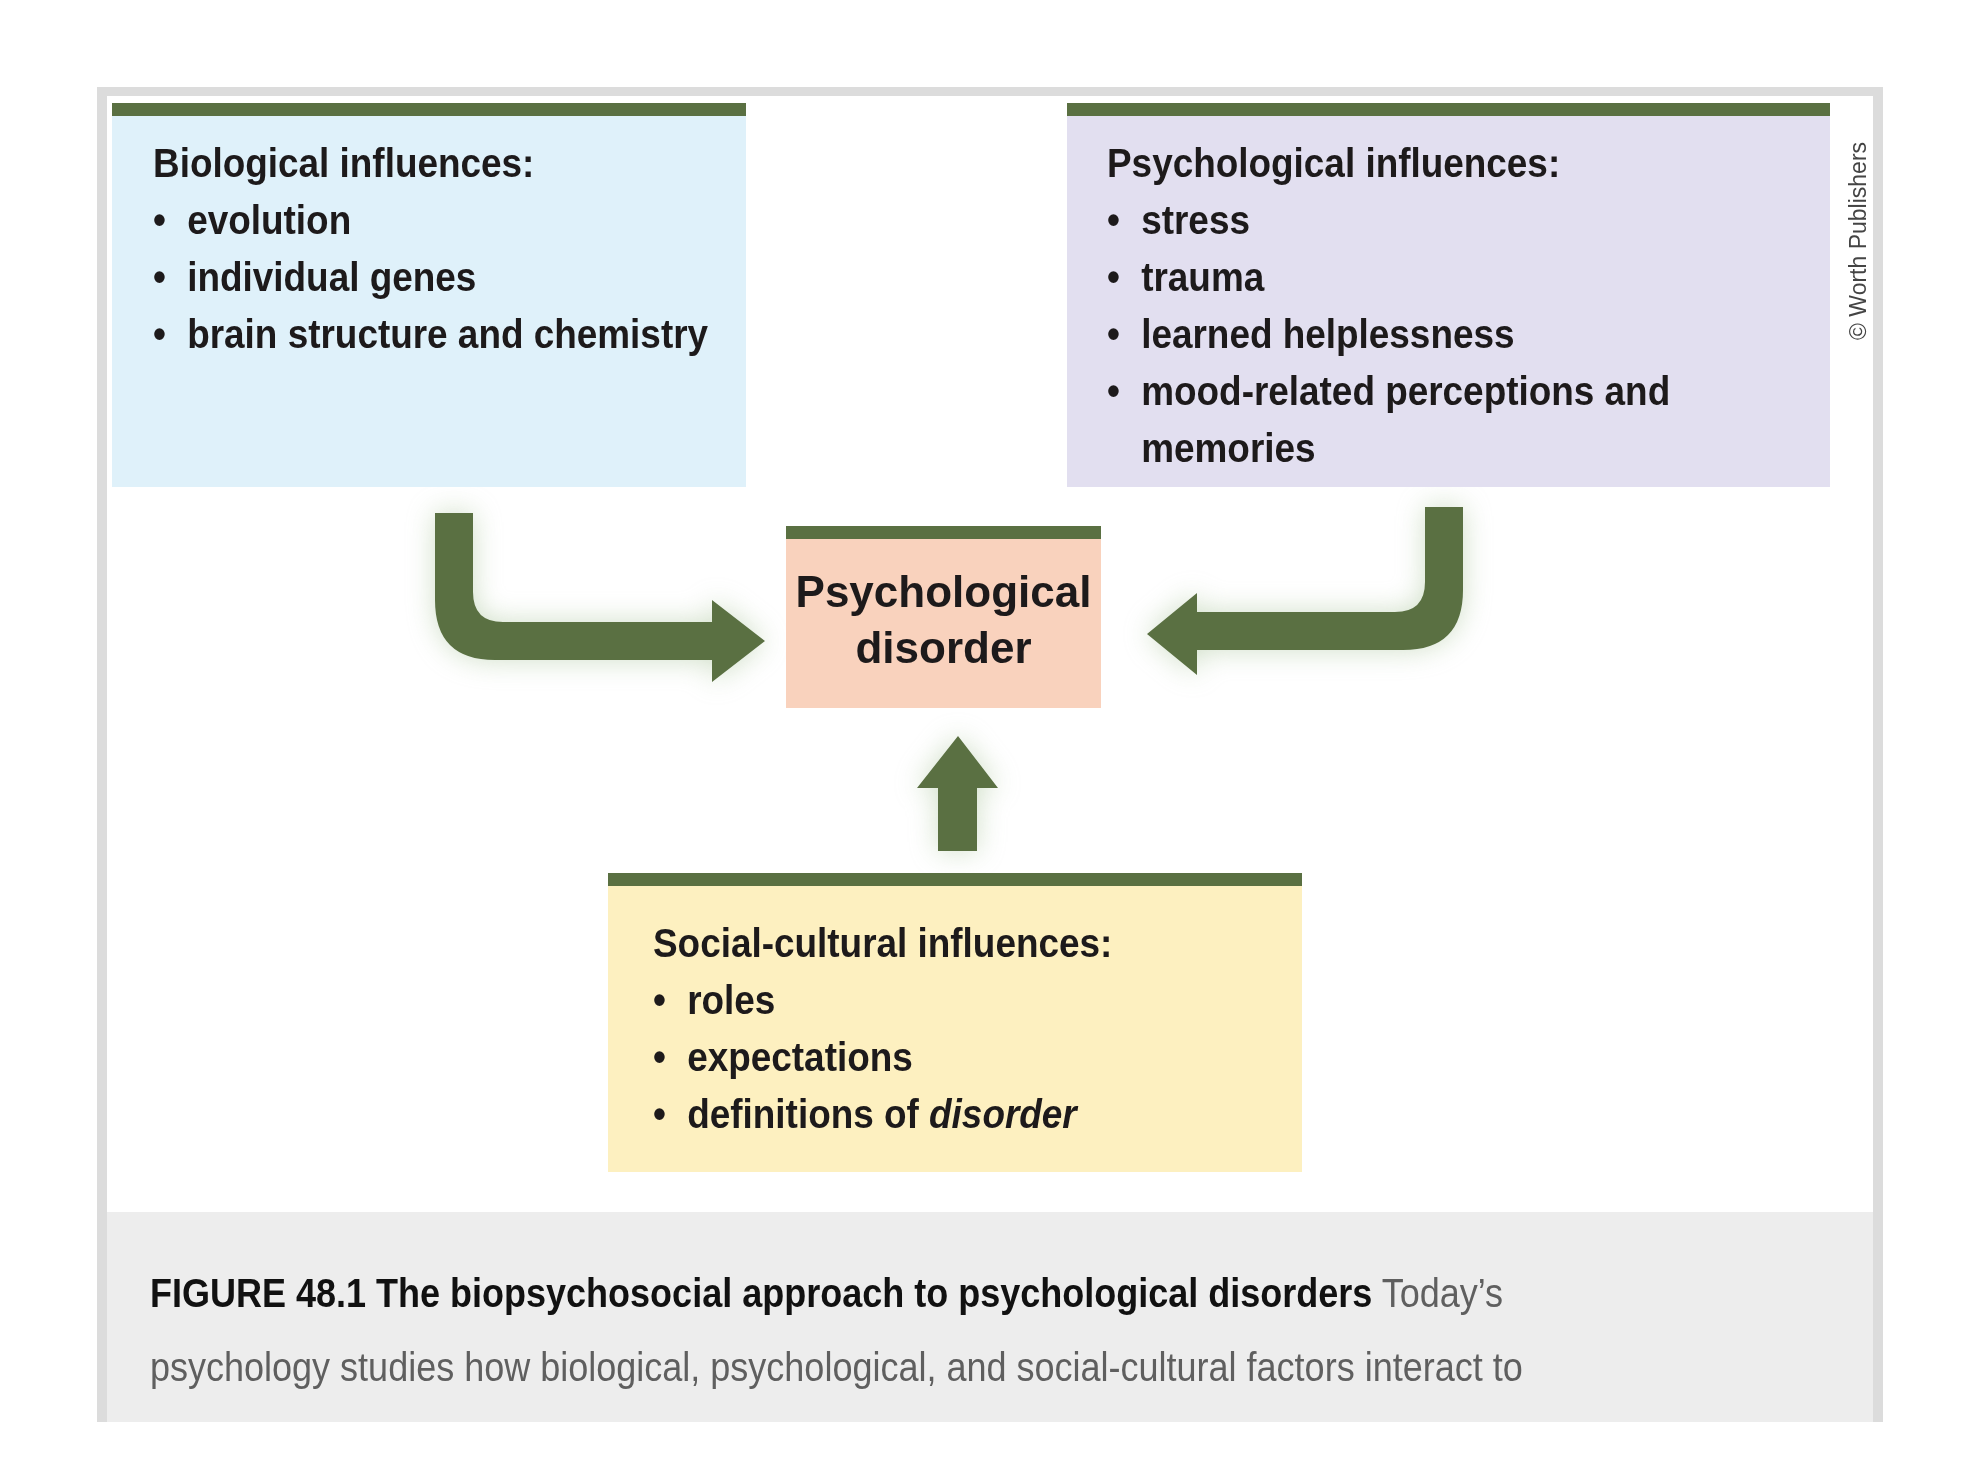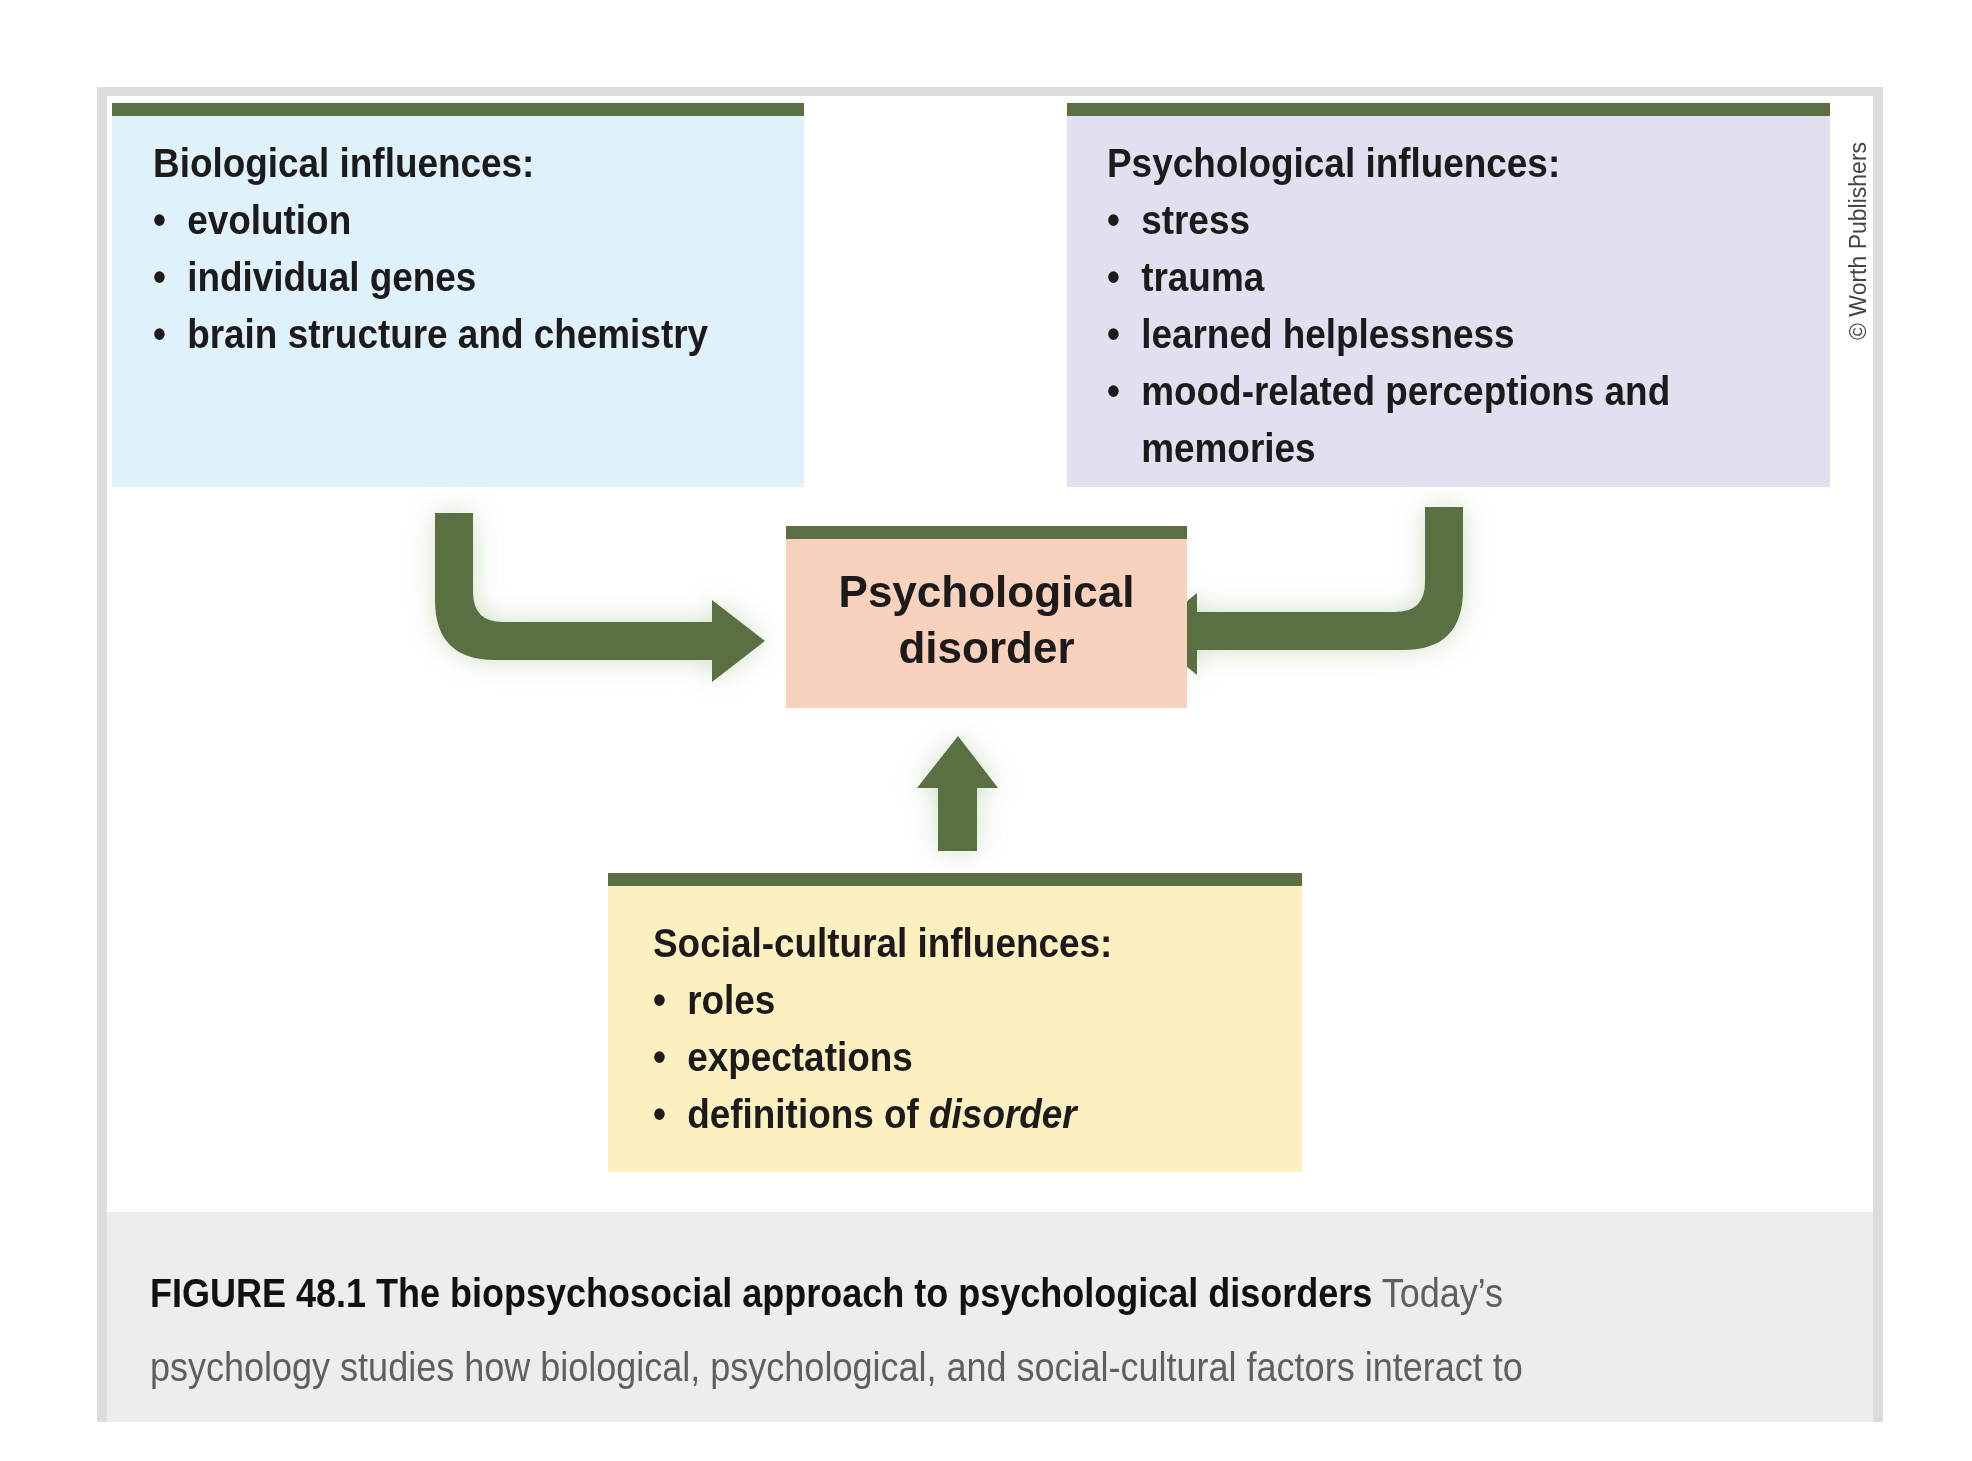--- a/index.html
+++ b/index.html
@@ -25,25 +25,25 @@
   .box-text {
     position: absolute; color: #1d1a1b; font-weight: bold;
     font-size: 41px; line-height: 57px; white-space: nowrap;
     transform: scaleX(0.9); transform-origin: left top;
   }
   .box-text .title { display: block; }
   .box-text .item { display: block; padding-left: 38px; text-indent: -38px; }
   .box-text .item .bullet { display: inline-block; width: 38px; text-indent: 0; }
   .box-text em { font-style: italic; }
 
-  #bio { left: 112px; top: 103px; width: 692px; height: 384px; background: #dff1fa; }
+  #bio { left: 112px; top: 103px; width: 634px; height: 384px; background: #dff1fa; }
   #bio .box-text { left: 41px; top: 32px; }
   #psy { left: 1067px; top: 103px; width: 763px; height: 384px; background: #e2dff0; }
   #psy .box-text { left: 40px; top: 32px; }
-  #center { left: 786px; top: 526px; width: 401px; height: 182px; background: #f9d2bd; }
+  #center { left: 786px; top: 526px; width: 315px; height: 182px; background: #f9d2bd; }
   #center .center-text {
     position: absolute; left: 0; right: 0; top: 38px; text-align: center;
     color: #1d1a1b; font-weight: bold; font-size: 44px; line-height: 56px;
   }
   #social { left: 608px; top: 873px; width: 694px; height: 299px; background: #fdf0c0; }
   #social .box-text { left: 45px; top: 42px; }
 
   .arrows { position: absolute; left: 0; top: 0; width: 1972px; height: 1461px; pointer-events: none; }
 
   .copyright {

